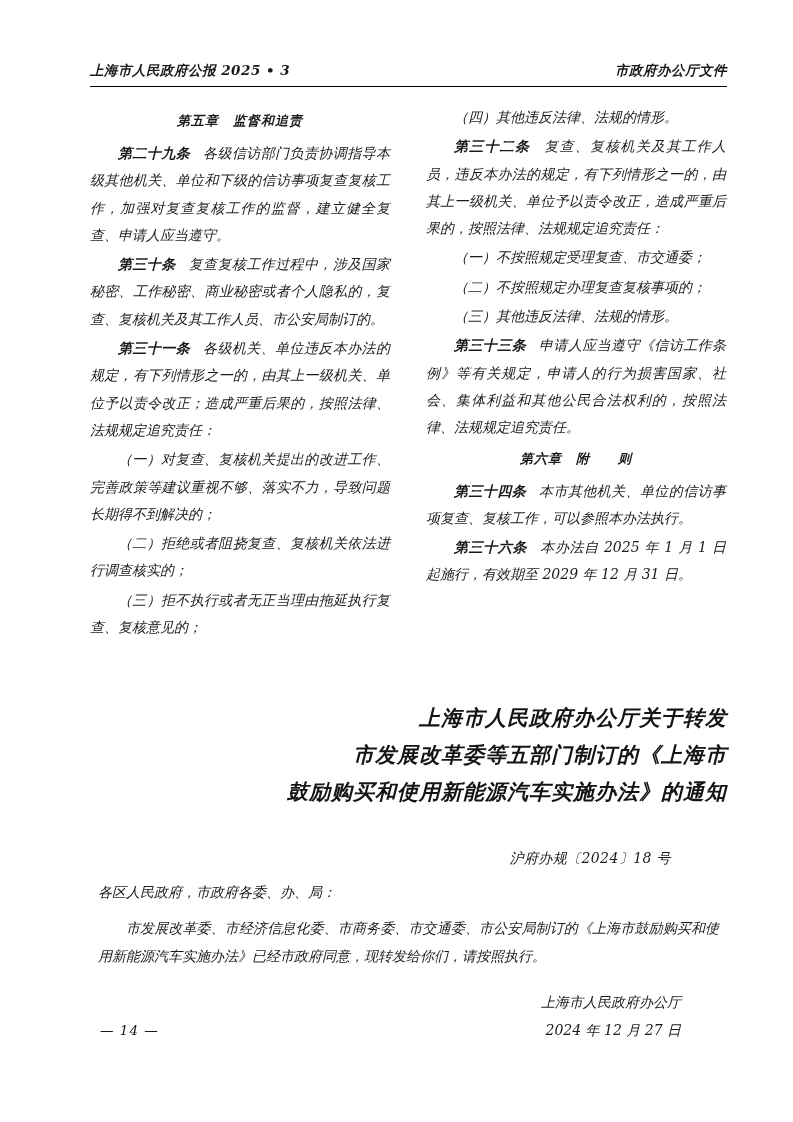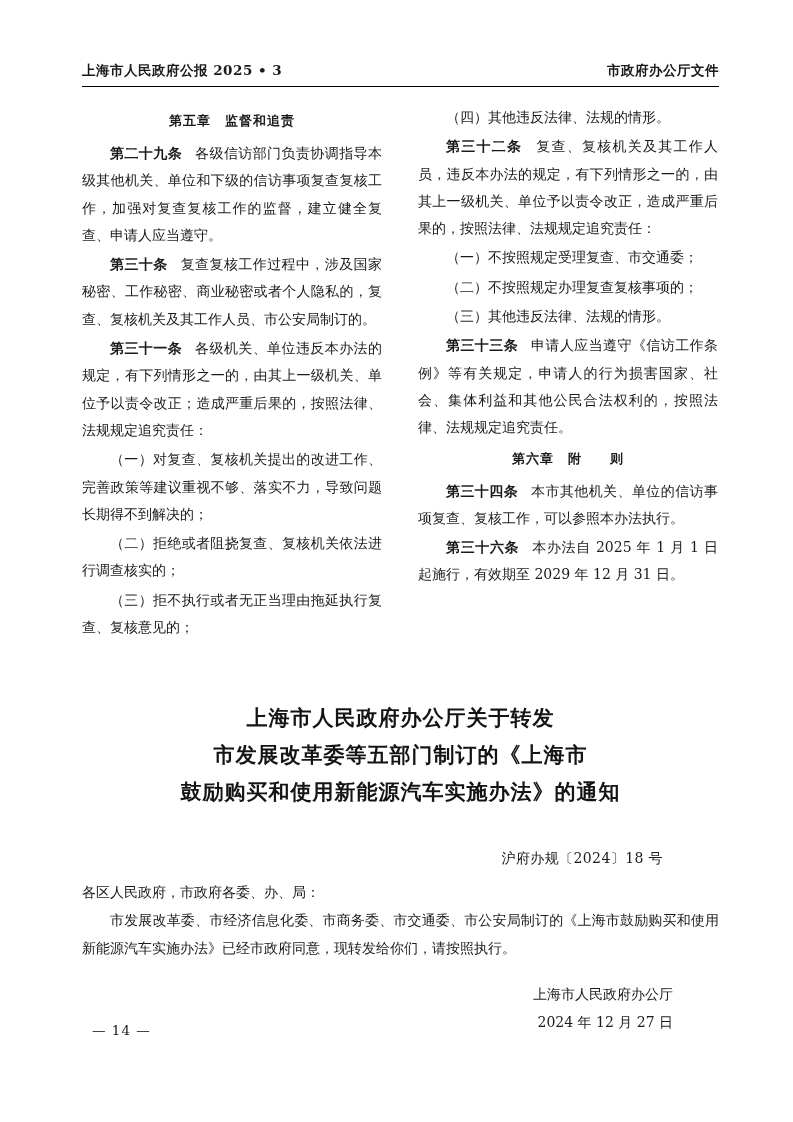--- a/index.html
+++ b/index.html
@@ -10,23 +10,24 @@
   body {
     width: 793px;
     height: 1122px;
     font-family: "DejaVu Serif", "Liberation Serif", serif;
     color: #1a1a1a;
     position: relative;
     overflow: hidden;
   }
   .page {
     position: absolute;
-    left: 4px; top: 0;
+    left: 12px; top: 0;
     width: 655px;
     height: 1122px;
+    font-style: italic;
   }
   
   .header {
     position: absolute;
     left: 78px;
     top: 62px;
     width: 637px;
     display: flex;
     justify-content: space-between;
     align-items: baseline;
@@ -81,41 +82,41 @@
     width: 0.9em;
   }
   
   .notice {
     position: absolute;
     left: 78px;
     top: 700px;
     width: 637px;
   }
   .notice-title {
-    text-align: center;
+    text-align: right;
     font-weight: bold;
     font-size: 21px;
     line-height: 1.75;
     letter-spacing: 1px;
     color: #141414;
   }
   .doc-number {
     text-align: right;
     font-size: 14px;
     margin-top: 40px;
     padding-right: 56px;
     letter-spacing: 0.4px;
   }
   .notice-body {
     font-size: 14px;
     line-height: 2.0;
     margin-top: 10px;
   }
   .notice-body p {
-    margin: 0;
+    margin: 8px;
     text-align: justify;
     text-justify: inter-ideograph;
   }
   .notice-body p.ind {
     text-indent: 2em;
   }
   .signature {
     margin-top: 18px;
     font-size: 14px;
     line-height: 2.0;

